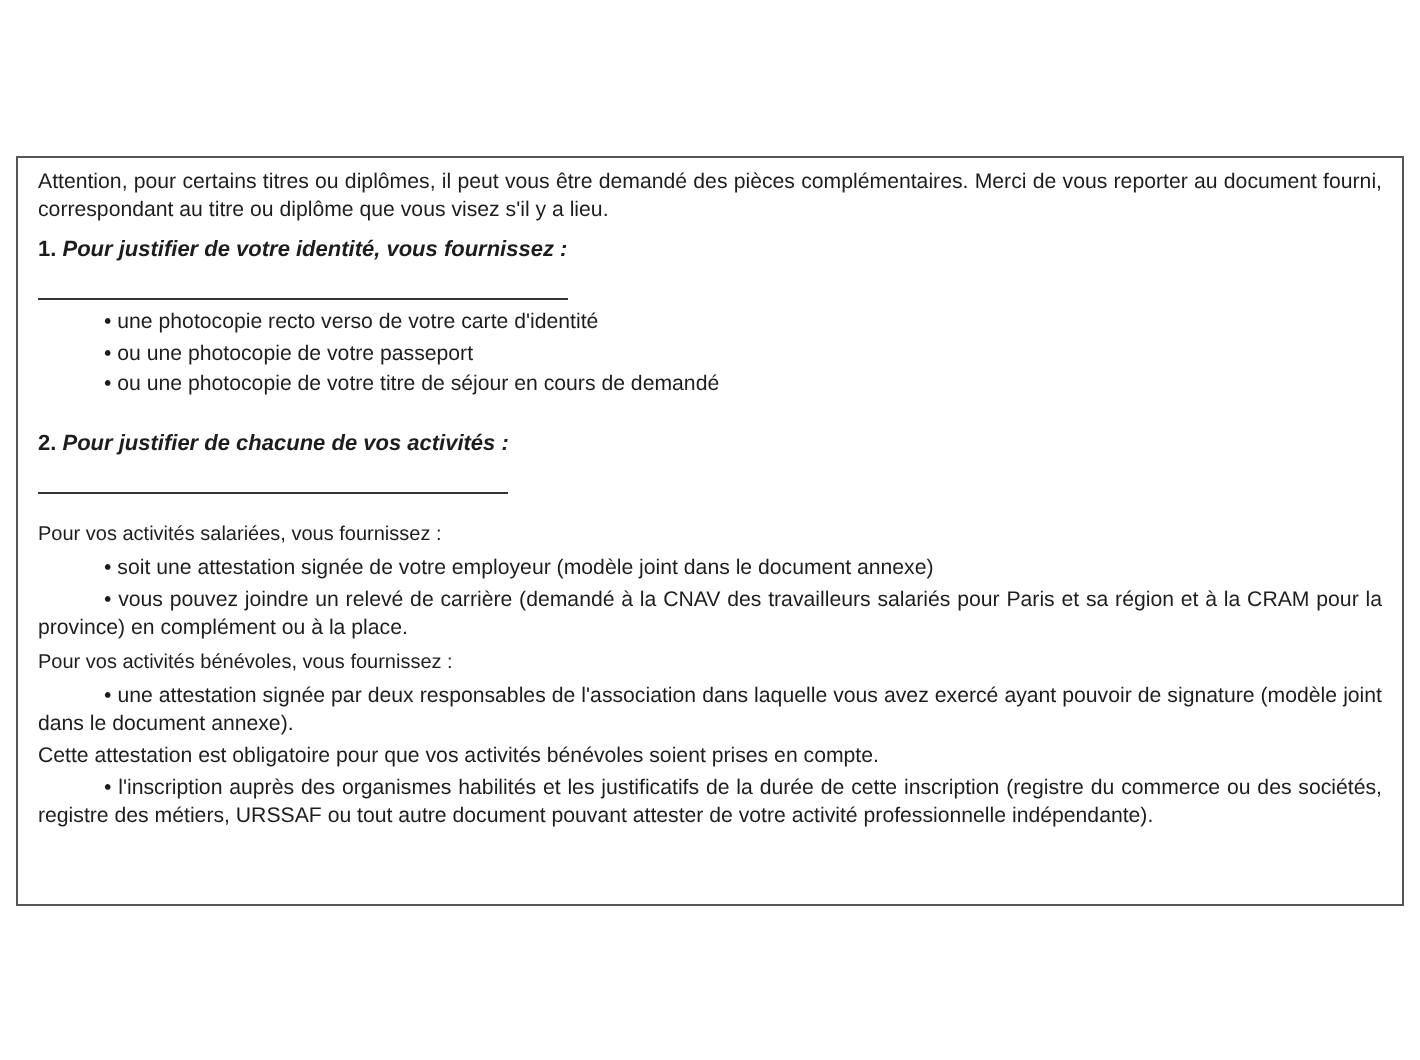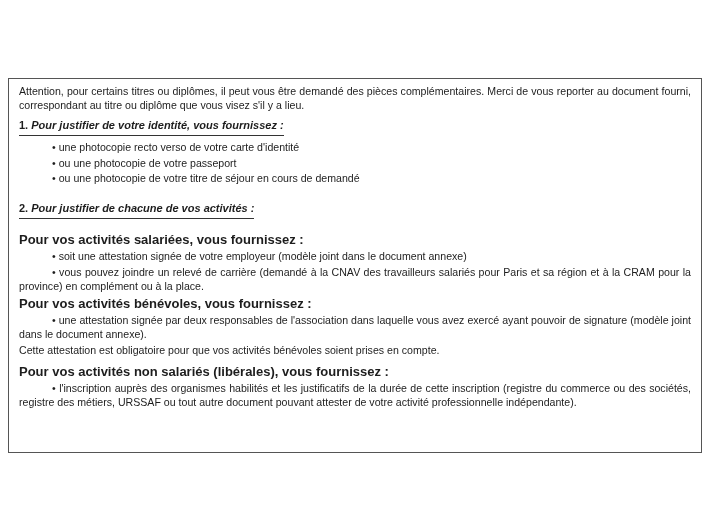--- a/index.html
+++ b/index.html
@@ -3,26 +3,26 @@
 <meta charset="utf-8">
 <style>
   html, body { margin: 0; padding: 0; background: #ffffff; }
   body { width: 710px; height: 530px; position: relative; overflow: hidden;
          font-family: "Liberation Sans", sans-serif; color: #1d1d1d; }
   .box { position: absolute; left: 8px; top: 78px; width: 694px; height: 375px;
          border: 1px solid #555; box-sizing: border-box; padding: 5px 10px 0 10px;
          font-size: 10.6px; line-height: 14px; }
   .intro { text-align: justify; margin: 0; }
   .sec-title { font-weight: bold; margin-top: 6px; display: inline-block;
-               padding-bottom: 3px; border-bottom: 1px solid #333; font-size: 11px; }
+               padding-bottom: 17px; border-bottom: 1px solid #333; font-size: 11px; }
   .sec-title .num { font-style: normal; }
   .sec-title .txt { font-style: italic; }
   .bullets { margin: 4px 0 0 0; padding: 0 0 0 33px; list-style: none; }
   .bullets li { margin: 0; line-height: 15.5px; }
-  .sub { font-weight: bold; margin-top: 10px; font-size: 13px; }
+  .sub { font-weight: normal; margin-top: 10px; font-size: 10px; }
   .blk { margin: 2px 0 0 0; text-align: justify; }
   .indent { text-indent: 33px; }
 </style>
 </head>
 <body>
 
 <div class="box">
   <p class="intro">Attention, pour certains titres ou diplômes, il peut vous être demandé des pièces complémentaires. Merci de vous reporter au document fourni, correspondant au titre ou diplôme que vous visez s'il y a lieu.</p>
 
   <div class="sec-title">
@@ -41,15 +41,14 @@
   </div>
 
   <div class="sub" style="margin-top:14px;">Pour vos activités salariées, vous fournissez :</div>
   <p class="blk indent">• soit une attestation signée de votre employeur (modèle joint dans le document annexe)</p>
   <p class="blk indent">• vous pouvez joindre un relevé de carrière (demandé à la CNAV des travailleurs salariés pour Paris et sa région et à la CRAM pour la province) en complément ou à la place.</p>
 
   <div class="sub" style="margin-top:4px;">Pour vos activités bénévoles, vous fournissez :</div>
   <p class="blk indent">• une attestation signée par deux responsables de l'association dans laquelle vous avez exercé ayant pouvoir de signature (modèle joint dans le document annexe).</p>
   <p class="blk">Cette attestation est obligatoire pour que vos activités bénévoles soient prises en compte.</p>
 
-  <div class="sub" style="margin-top:8px;">Pour vos activités non salariés (libérales), vous fournissez :</div>
   <p class="blk indent">• l'inscription auprès des organismes habilités et les justificatifs de la durée de cette inscription (registre du commerce ou des sociétés, registre des métiers, URSSAF ou tout autre document pouvant attester de votre activité professionnelle indépendante).</p>
 </div>
 
 </body></html>

